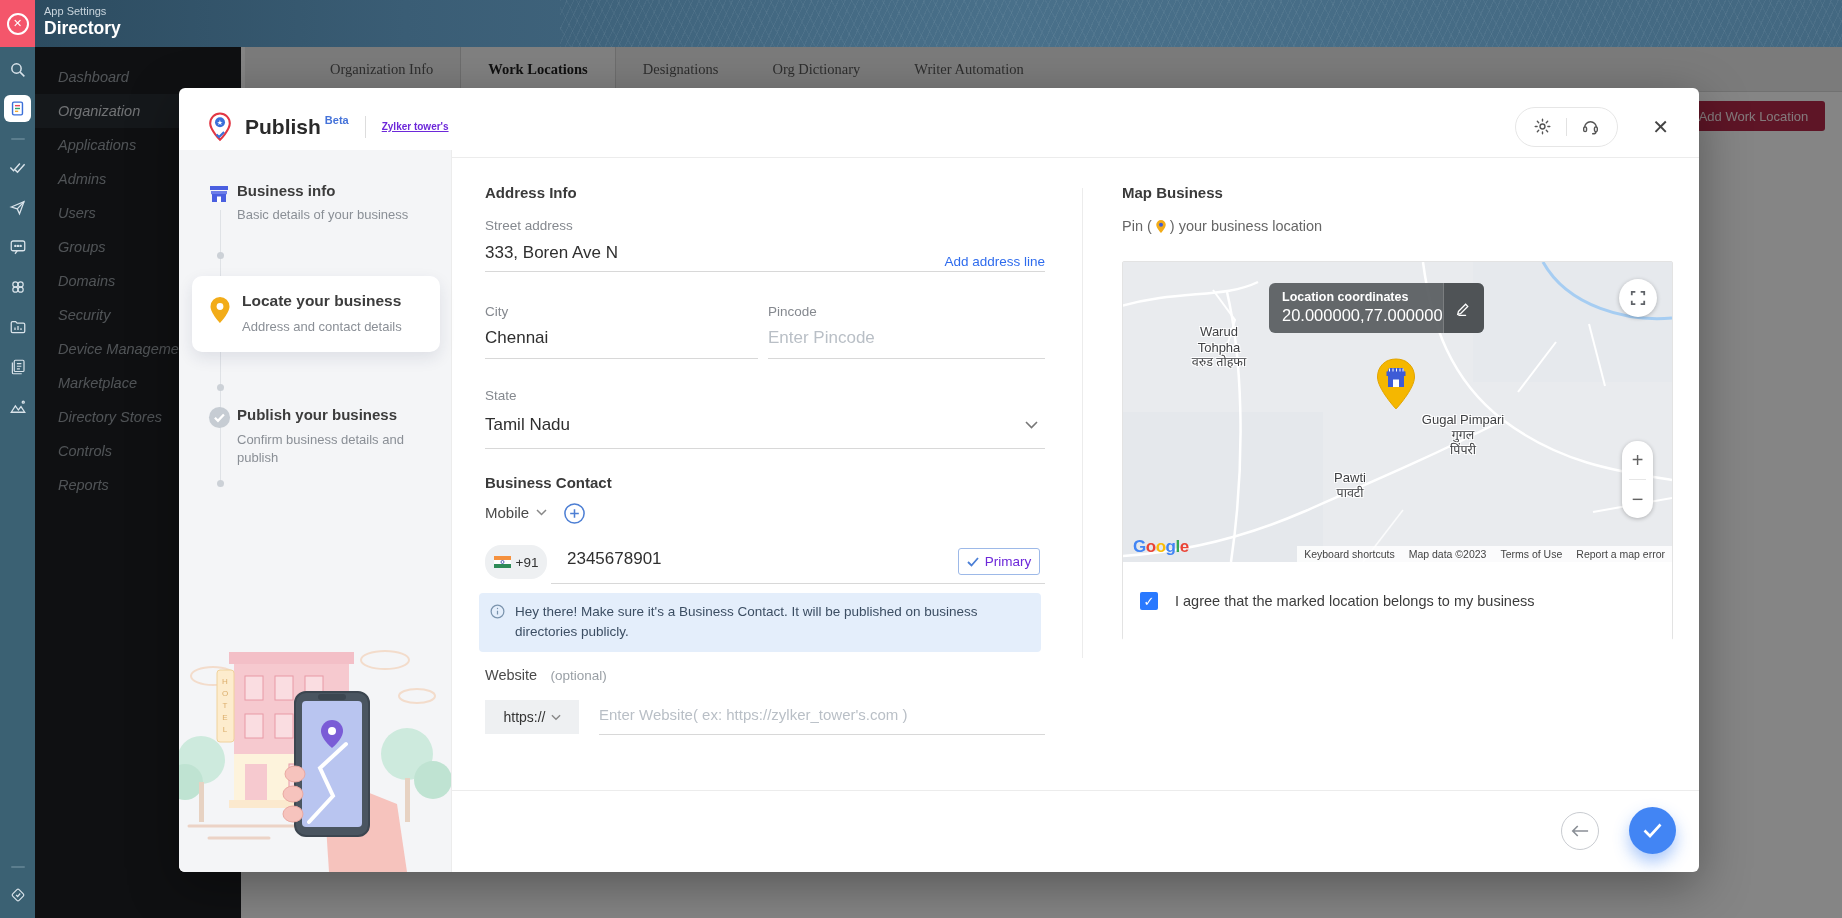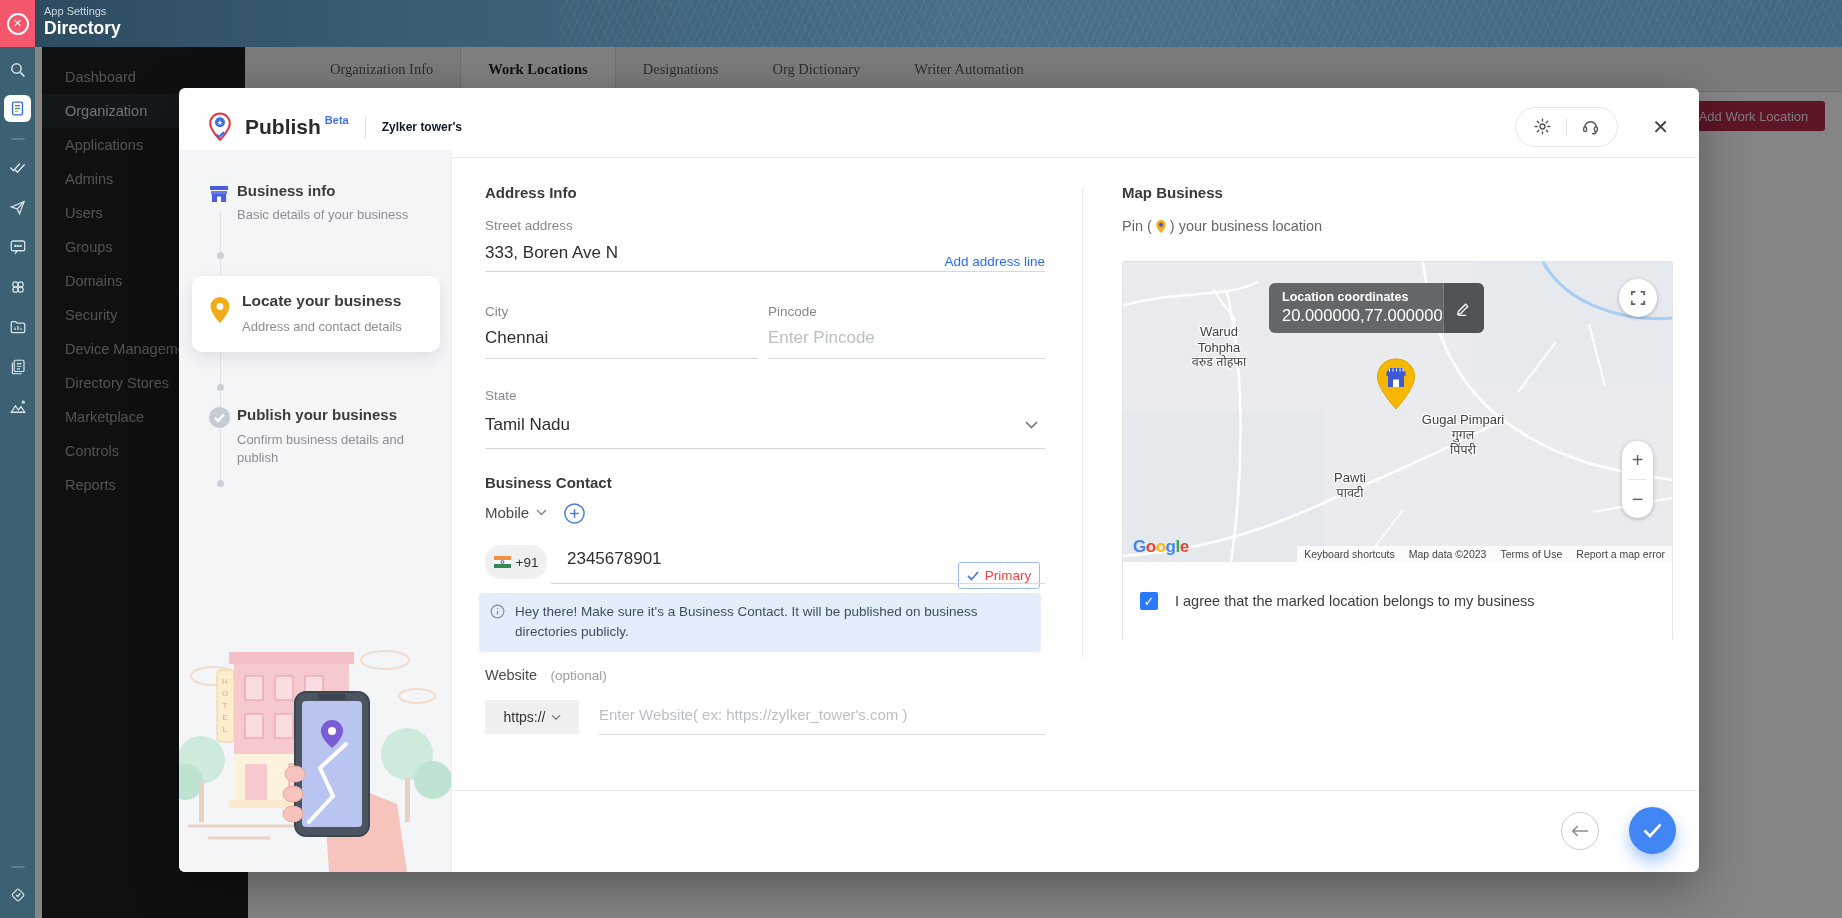--- a/index.html
+++ b/index.html
@@ -26,21 +26,21 @@
   .rail{left:0;top:47px;width:35px;height:871px;background:#3b6173;z-index:6;
     display:flex;flex-direction:column;align-items:center;}
   .rail .ric{width:26px;height:26px;display:flex;align-items:center;justify-content:center;color:#d9e3ea;margin-top:14px;cursor:pointer;flex:0 0 auto;}
   .rail .ric:first-child{margin-top:10px;}
   .rail .tile{width:27px;height:27px;background:#fff;border-radius:6px;margin-top:12px;display:flex;align-items:center;justify-content:center;cursor:pointer;}
   .rail .rdiv{width:14px;height:2px;background:#5c7e8e;border-radius:2px;margin-top:16px;flex:0 0 auto;}
   .rail .spacer{flex:1 1 auto;}
   .rail .bottom-pad{height:10px;flex:0 0 auto;}
 
   
-  .sidenav{left:42px;top:47px;width:206px;height:871px;background:#1d2024;z-index:5;padding-top:13px;}
+  .sidenav{left:35px;top:47px;width:206px;height:871px;background:#1d2024;z-index:5;padding-top:13px;font-style:italic;}
   .snav-item{padding:9px 10px 9px 23px;font-size:14.5px;color:#9aa0a6;cursor:pointer;}
   .snav-item.active{background:#2a2e34;color:#d6dade;}
 
   
   .tabbar{left:245px;top:47px;width:1749px;height:45px;background:#ececec;border-bottom:1px solid #d9d9d9;z-index:5;display:flex;padding-left:58px;font-family:Liberation Serif, serif;}
   .tab{line-height:44px;padding:0 27px;font-size:14.5px;color:#585858;cursor:pointer;white-space:nowrap;}
   .tab.active{background:#f6f6f6;border-left:1px solid #d2d2d2;border-right:1px solid #d2d2d2;color:#1f1f1f;font-weight:700;}
   .tab-right{position:absolute;right:16px;top:5px;display:flex;align-items:center;gap:12px;}
   .org-pill{width:78px;height:34px;border-radius:17px;background:#e2e2e2;display:flex;align-items:center;justify-content:center;gap:6px;cursor:pointer;}
   .vbar{width:1px;height:22px;background:#bdbdbd;}
@@ -52,21 +52,21 @@
   .overlay{left:35px;top:47px;width:1807px;height:871px;background:rgba(0,0,0,.48);z-index:10;}
 
   
   .modal{left:179px;top:88px;width:1520px;height:784px;background:#fff;border-radius:6px;z-index:20;
     box-shadow:0 14px 50px rgba(0,0,0,.35);overflow:hidden;}
   .m-header{position:absolute;left:0;top:8px;width:100%;height:62px;border-bottom:1px solid #ececec;
     display:flex;align-items:center;padding:0 30px 0 26px;}
   .m-title{font-size:21px;font-weight:700;color:#2a2a2a;margin-left:10px;}
   .m-beta{font-size:11px;color:#4472d9;position:relative;top:-7px;margin-left:4px;font-weight:600;}
   .m-hdiv{width:1px;height:22px;background:#ddd;margin:0 16px;}
-  .m-sub{font-size:12px;font-weight:700;color:#0f172a;}
+  .m-sub{font-size:10px;font-weight:700;color:#6d28d9;text-decoration:underline;}
   .m-right{margin-left:auto;display:flex;align-items:center;}
   .hdr-pill{height:40px;border:1px solid #e6e6e6;border-radius:20px;display:flex;align-items:center;padding:0 17px;gap:14px;}
   .hdr-pill .pdiv{width:1px;height:18px;background:#e2e2e2;}
   .hdr-ic{color:#555;cursor:pointer;display:flex;}
   .m-close{margin-left:34px;font-size:20px;color:#444;cursor:pointer;line-height:1;}
 
   
   .stepcol{position:absolute;left:0;top:62px;width:273px;height:722px;background:#f4f5f7;border-right:1px solid #ececec;}
   .stepline{position:absolute;left:41px;top:60px;width:1px;height:276px;background:#dfe2e6;}
   .stepdot{position:absolute;width:7px;height:7px;border-radius:50%;background:#ccd1d7;left:38px;}
@@ -80,21 +80,21 @@
   .flabel{font-size:13.5px;color:#85898f;}
   .fvalue{border:none;outline:none;background:transparent;font-family:inherit;font-size:17px;color:#2f2f2f;padding:0;width:100%;}
   .fvalue::placeholder{color:#b9bfc6;}
   .uline{position:absolute;height:1px;background:#d8d8d8;}
   .link{font-size:13.5px;color:#2f6ced;cursor:pointer;}
   .chip{background:#eef0f2;border-radius:16px;display:flex;align-items:center;justify-content:center;gap:5px;cursor:pointer;}
   .vdivider{position:absolute;left:903px;top:100px;width:1px;height:470px;background:#ececec;}
   .banner{position:absolute;left:300px;top:505px;width:562px;background:#e4eefb;border-radius:4px;padding:9px 12px 9px 36px;
     font-size:13.5px;color:#3c4e63;line-height:1.5;}
   .primary-btn{position:absolute;left:779px;top:460px;width:82px;height:27px;border:1px solid #9db9e8;border-radius:3px;
-    background:#fff;display:flex;align-items:center;justify-content:center;gap:6px;font-size:13.5px;color:#ef4444;cursor:pointer;margin-top:14px;}
+    background:#fff;display:flex;align-items:center;justify-content:center;gap:6px;font-size:13.5px;color:#6d28d9;cursor:pointer;}
 
   
   .mapbox{position:absolute;left:943px;top:173px;width:551px;height:379px;border:1px solid #e3e3e3;border-radius:2px;}
   .maparea{position:absolute;left:0;top:0;width:549px;height:300px;background:#e9ebee;overflow:hidden;}
   .maplabel{position:absolute;text-align:center;font-size:13px;font-weight:500;color:#3f4043;line-height:1.2;
     text-shadow:-1px -1px 0 #fff,1px -1px 0 #fff,-1px 1px 0 #fff,1px 1px 0 #fff;}
   .maplabel .hi{font-size:12.5px;}
   .coord-tip{position:absolute;left:146px;top:21px;width:215px;height:50px;background:rgba(88,92,96,.93);border-radius:6px;
     display:flex;color:#fff;}
   .coord-txt{padding:7px 0 0 13px;flex:1;}
@@ -220,22 +220,22 @@
   <div class="abs sidenav">
     <div class="snav-item">Dashboard</div>
     <div class="snav-item active">Organization</div>
     <div class="snav-item">Applications</div>
     <div class="snav-item">Admins</div>
     <div class="snav-item">Users</div>
     <div class="snav-item">Groups</div>
     <div class="snav-item">Domains</div>
     <div class="snav-item">Security</div>
     <div class="snav-item">Device Management</div>
+    <div class="snav-item">Marketplace</div>
     <div class="snav-item">Directory Stores</div>
-    <div class="snav-item">Marketplace</div>
     <div class="snav-item">Controls</div>
     <div class="snav-item">Reports</div>
   </div>
 
   <div class="abs pagebg"></div>
   <div class="abs tabbar">
     <div class="tab">Organization Info</div>
     <div class="tab active">Work Locations</div>
     <div class="tab">Designations</div>
     <div class="tab">Org Dictionary</div>

